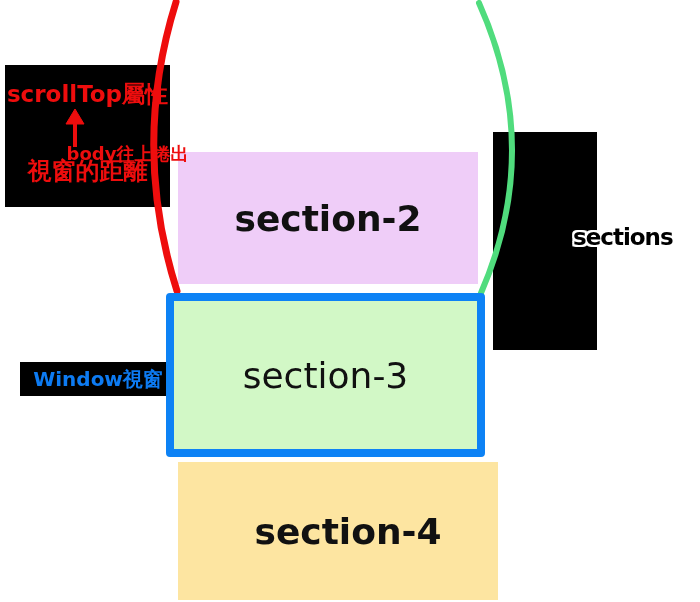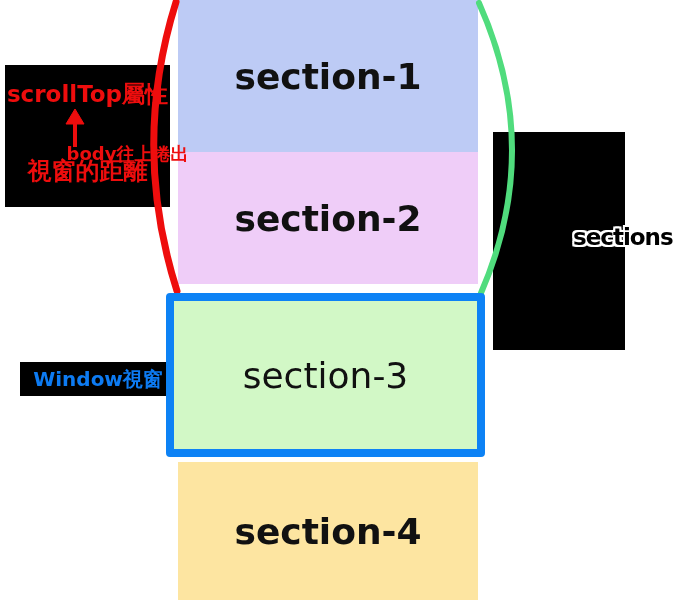--- a/index.html
+++ b/index.html
@@ -11,21 +11,21 @@
 
   
   .sec{
     position:absolute;left:178px;width:300px;
     display:flex;align-items:center;justify-content:center;
     font-size:36px;font-weight:bold;color:#111;
     letter-spacing:0px;z-index:1;
   }
   .sec1{top:0;height:152px;background:var(--section1-bg,#bdcbf5);}
   .sec2{top:152px;height:132px;background:var(--section2-bg,#efcdf8);}
-  .sec4{top:462px;height:138px;background:var(--section4-bg,#fde5a1);}
+  .sec4{top:462px;height:138px;background:var(--section4-bg,#fde5a1);padding-left:20px;}
 
   
   .viewport-box{
     position:absolute;left:166px;top:293px;width:303px;height:148px;
     border:8px solid var(--viewport-border,#0d82f5);
     background:var(--section3-bg,#d2f8c6);
     border-radius:4px;z-index:4;
     display:flex;align-items:center;justify-content:center;
     font-size:36px;font-weight:normal;color:#111;
   }
@@ -44,21 +44,21 @@
 
   .co-window{
     left:20px;top:362px;width:156px;height:34px;
     display:flex;align-items:center;justify-content:center;
   }
   .co-window .win-label{
     color:var(--window-label-blue,#0d7bf2);
     font-size:20px;font-weight:bold;white-space:nowrap;
   }
 
-  .co-sections{left:493px;top:132px;width:132px;height:218px;}
+  .co-sections{left:493px;top:132px;width:104px;height:218px;}
   .co-sections .sections-label{
     position:absolute;left:80px;top:92px;
     font-size:23px;font-weight:bold;color:#000;
     letter-spacing:-1px;white-space:nowrap;
     text-shadow:
       -2px -2px 0 #fff, 2px -2px 0 #fff, -2px 2px 0 #fff, 2px 2px 0 #fff,
       0 -2px 0 #fff, 0 2px 0 #fff, -2px 0 0 #fff, 2px 0 0 #fff;
   }
 
   
@@ -68,23 +68,20 @@
   }
   .curve-red{stroke:var(--curve-red,#ee0d0d);stroke-width:7;fill:none;stroke-linecap:round;}
   .curve-green{stroke:var(--curve-green,#50dc7d);stroke-width:6;fill:none;stroke-linecap:round;}
   .arrow-red{stroke:var(--annotation-red,#ee0d0d);fill:var(--annotation-red,#ee0d0d);}
 </style>
 </head>
 <body>
 
 <div class="stage">
 
-  <div class="sec sec1">
-    <span>section-1</span>
-  </div>
   <div class="sec sec2">
     <span>section-2</span>
   </div>
   <div class="sec sec4">
     <span>section-4</span>
   </div>
 
   <div class="callout co-scrolltop">
     <div class="ln ln1">scrollTop屬性</div>
     <svg class="arrow-svg" width="30" height="40" viewBox="0 0 30 40">

